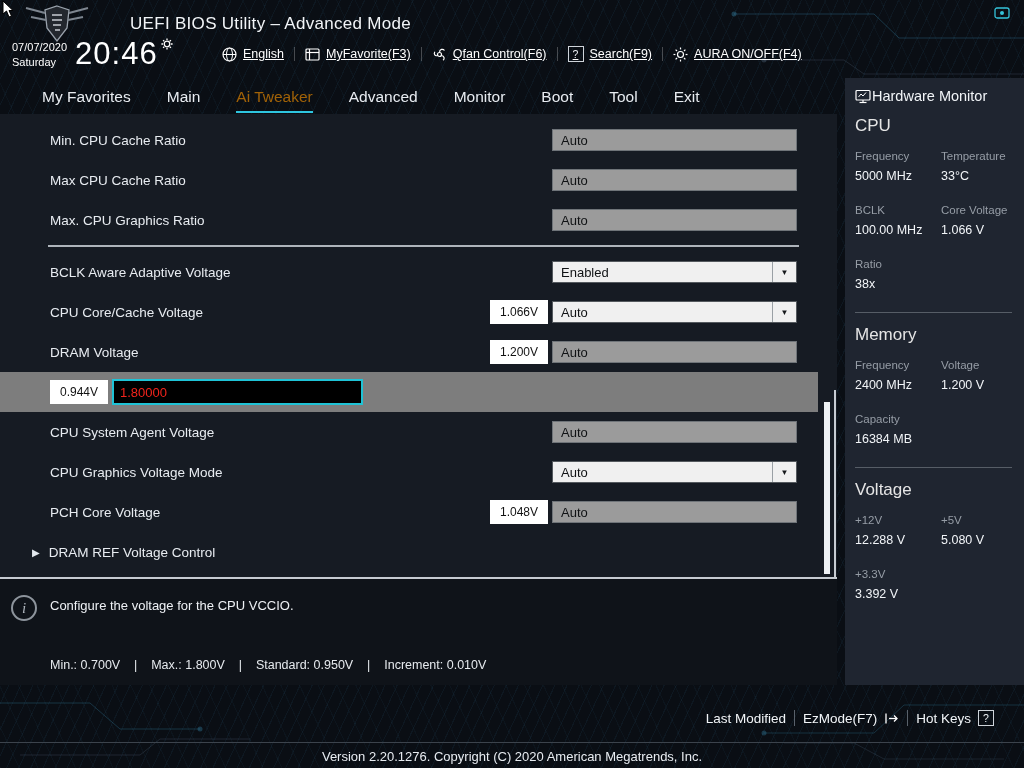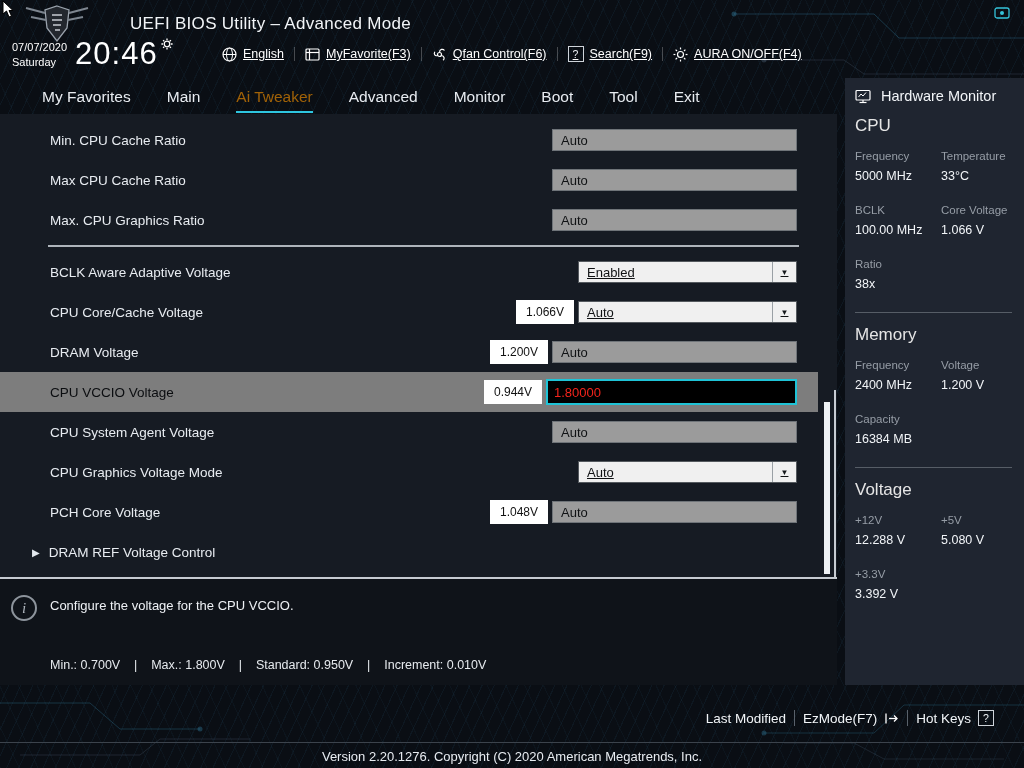--- a/index.html
+++ b/index.html
@@ -46,22 +46,22 @@
   .tab.active::after { content:""; position:absolute; left:0; right:0; bottom:-7px; height:2px; background:#2ec5df; }
 
   
   .panel { position:absolute; top:114px; left:0; width:837px; height:463px; background:#161b23; z-index:2; padding-top:6px; }
   .srow { height:40px; display:flex; align-items:center; padding-left:50px; padding-right:40px; font-size:13.5px; cursor:pointer; }
   .slabel { flex:1; color:#e8ecf1; }
   .vbadge { width:58px; height:24px; background:#ffffff; color:#111; font-size:12px; flex:none;
             display:flex; align-items:center; justify-content:center; margin-right:4px; }
   .sinput { width:245px; height:22px; background:#9b9b9b; border:1px solid #6f7479; color:#101214;
             font-size:13px; display:flex; align-items:center; padding-left:8px; flex:none; }
-  .sselect { width:219px; height:22px; background:#f0f0f0; border:1px solid #54595e; color:#101214;
-             font-size:13px; display:flex; align-items:center; flex:none;text-decoration:underline; }
+  .sselect { width:245px; height:22px; background:#f0f0f0; border:1px solid #54595e; color:#101214;
+             font-size:13px; display:flex; align-items:center; flex:none; }
   .sel-text { flex:1; padding-left:8px; }
   .sel-arrow { width:24px; height:100%; border-left:1px solid #9aa0a5; display:flex;
                align-items:center; justify-content:center; font-size:8px; color:#15181b; }
   .srow.selected { background:#7d7d7d; margin-right:19px; padding-right:21px; }
   .srow.selected .slabel { color:#0b0d10; }
   .sedit { width:251px; height:26px; background:#000; border:2px solid #1fc3d6; color:#f3241c;
            font-size:13px; display:flex; align-items:center; padding-left:6px; flex:none; }
   .sdivider { height:2px; background:#aeb4bb; margin:5px 38px 5px 48px; }
   .srow.submenu { padding-left:32px; }
   .sub-arrow { font-size:10px; color:#e3e8ee; margin-right:9px; }
@@ -73,21 +73,21 @@
                 border-top:2px solid #c6cbd1; z-index:2; }
   .info-icon { position:absolute; left:11px; top:16px; width:26px; height:26px; border:2px solid #8d949c;
                border-radius:50%; color:#aeb5bd; display:flex; align-items:center; justify-content:center;
                font-family:"Liberation Serif", serif; font-style:italic; font-size:15px; }
   .info-desc { position:absolute; left:50px; top:19px; font-size:13px; color:#eef1f5; }
   .info-range { position:absolute; left:50px; top:79px; font-size:12.5px; color:#e6eaee; white-space:pre; }
 
   
   .sidebar { position:absolute; top:78px; left:845px; width:179px; height:607px; background:#1f2530;
              z-index:2; padding:10px 12px 0 10px; }
-  .hm-header { display:flex; align-items:center; gap:10px; font-size:14.5px; color:#f2f5f8; margin-bottom:10px; }
+  .hm-header { display:flex; align-items:center; gap:1px; font-size:14.5px; color:#f2f5f8; margin-bottom:10px; }
   .hm-title { color:#e5e5e5; font-size:17px; margin:12px 0 14px; }
   .hm-grid { display:grid; grid-template-columns:86px 1fr; }
   .hm-cell { margin-bottom:21px; }
   .hm-label { color:#969da6; font-size:11.5px; margin-bottom:7px; }
   .hm-value { color:#f2f5f8; font-size:12.5px; }
   .hm-divider { height:1px; background:#565d66; margin:0 0 2px; }
 
   
   .footer { position:absolute; top:685px; left:0; width:1024px; height:83px; z-index:2; }
   .footer-row { position:absolute; top:25px; right:30px; display:flex; align-items:center; gap:8px;
@@ -257,21 +257,20 @@
     </span>
   </div>
 
   <div class="srow">
     <span class="slabel">DRAM Voltage</span>
     <span class="vbadge">1.200V</span>
     <span class="sinput">Auto</span>
   </div>
 
   <div class="srow selected">
-    <span class="slabel">CPU VCCIO Voltage</span>
     <span class="vbadge">0.944V</span>
     <span class="sedit">1.80000</span>
   </div>
 
   <div class="srow">
     <span class="slabel">CPU System Agent Voltage</span>
     <span class="sinput">Auto</span>
   </div>
 
   <div class="srow">

